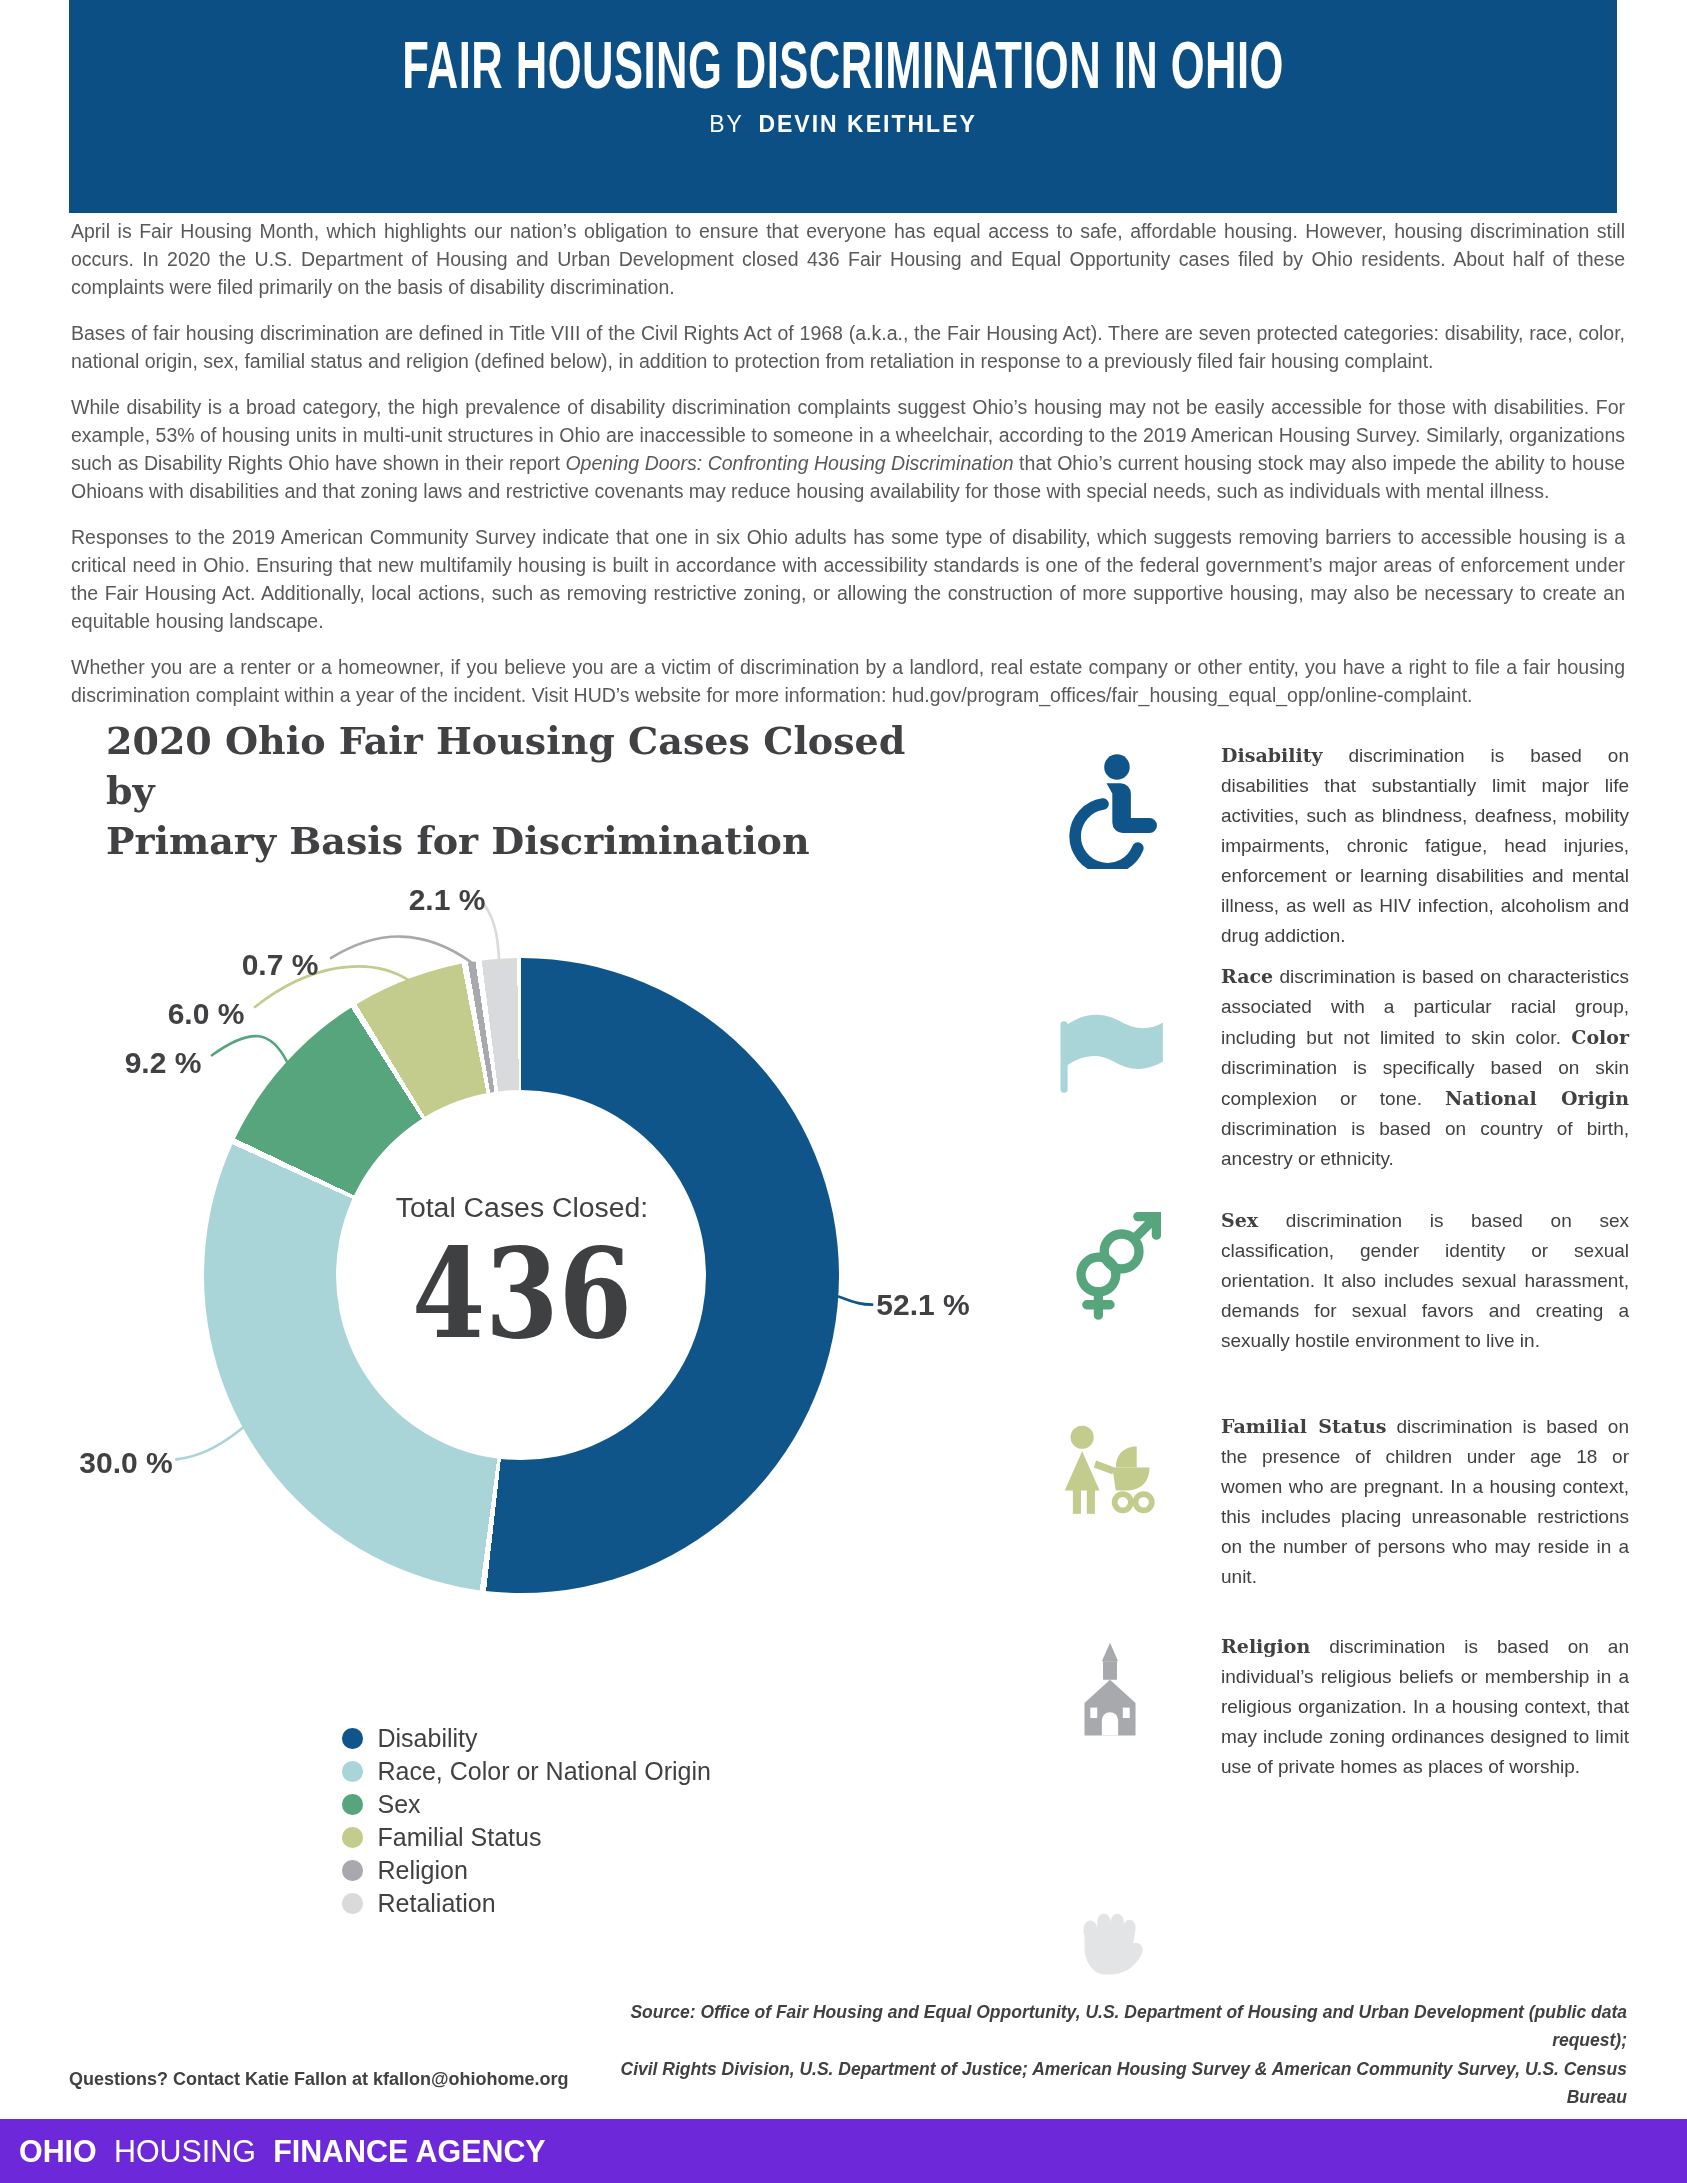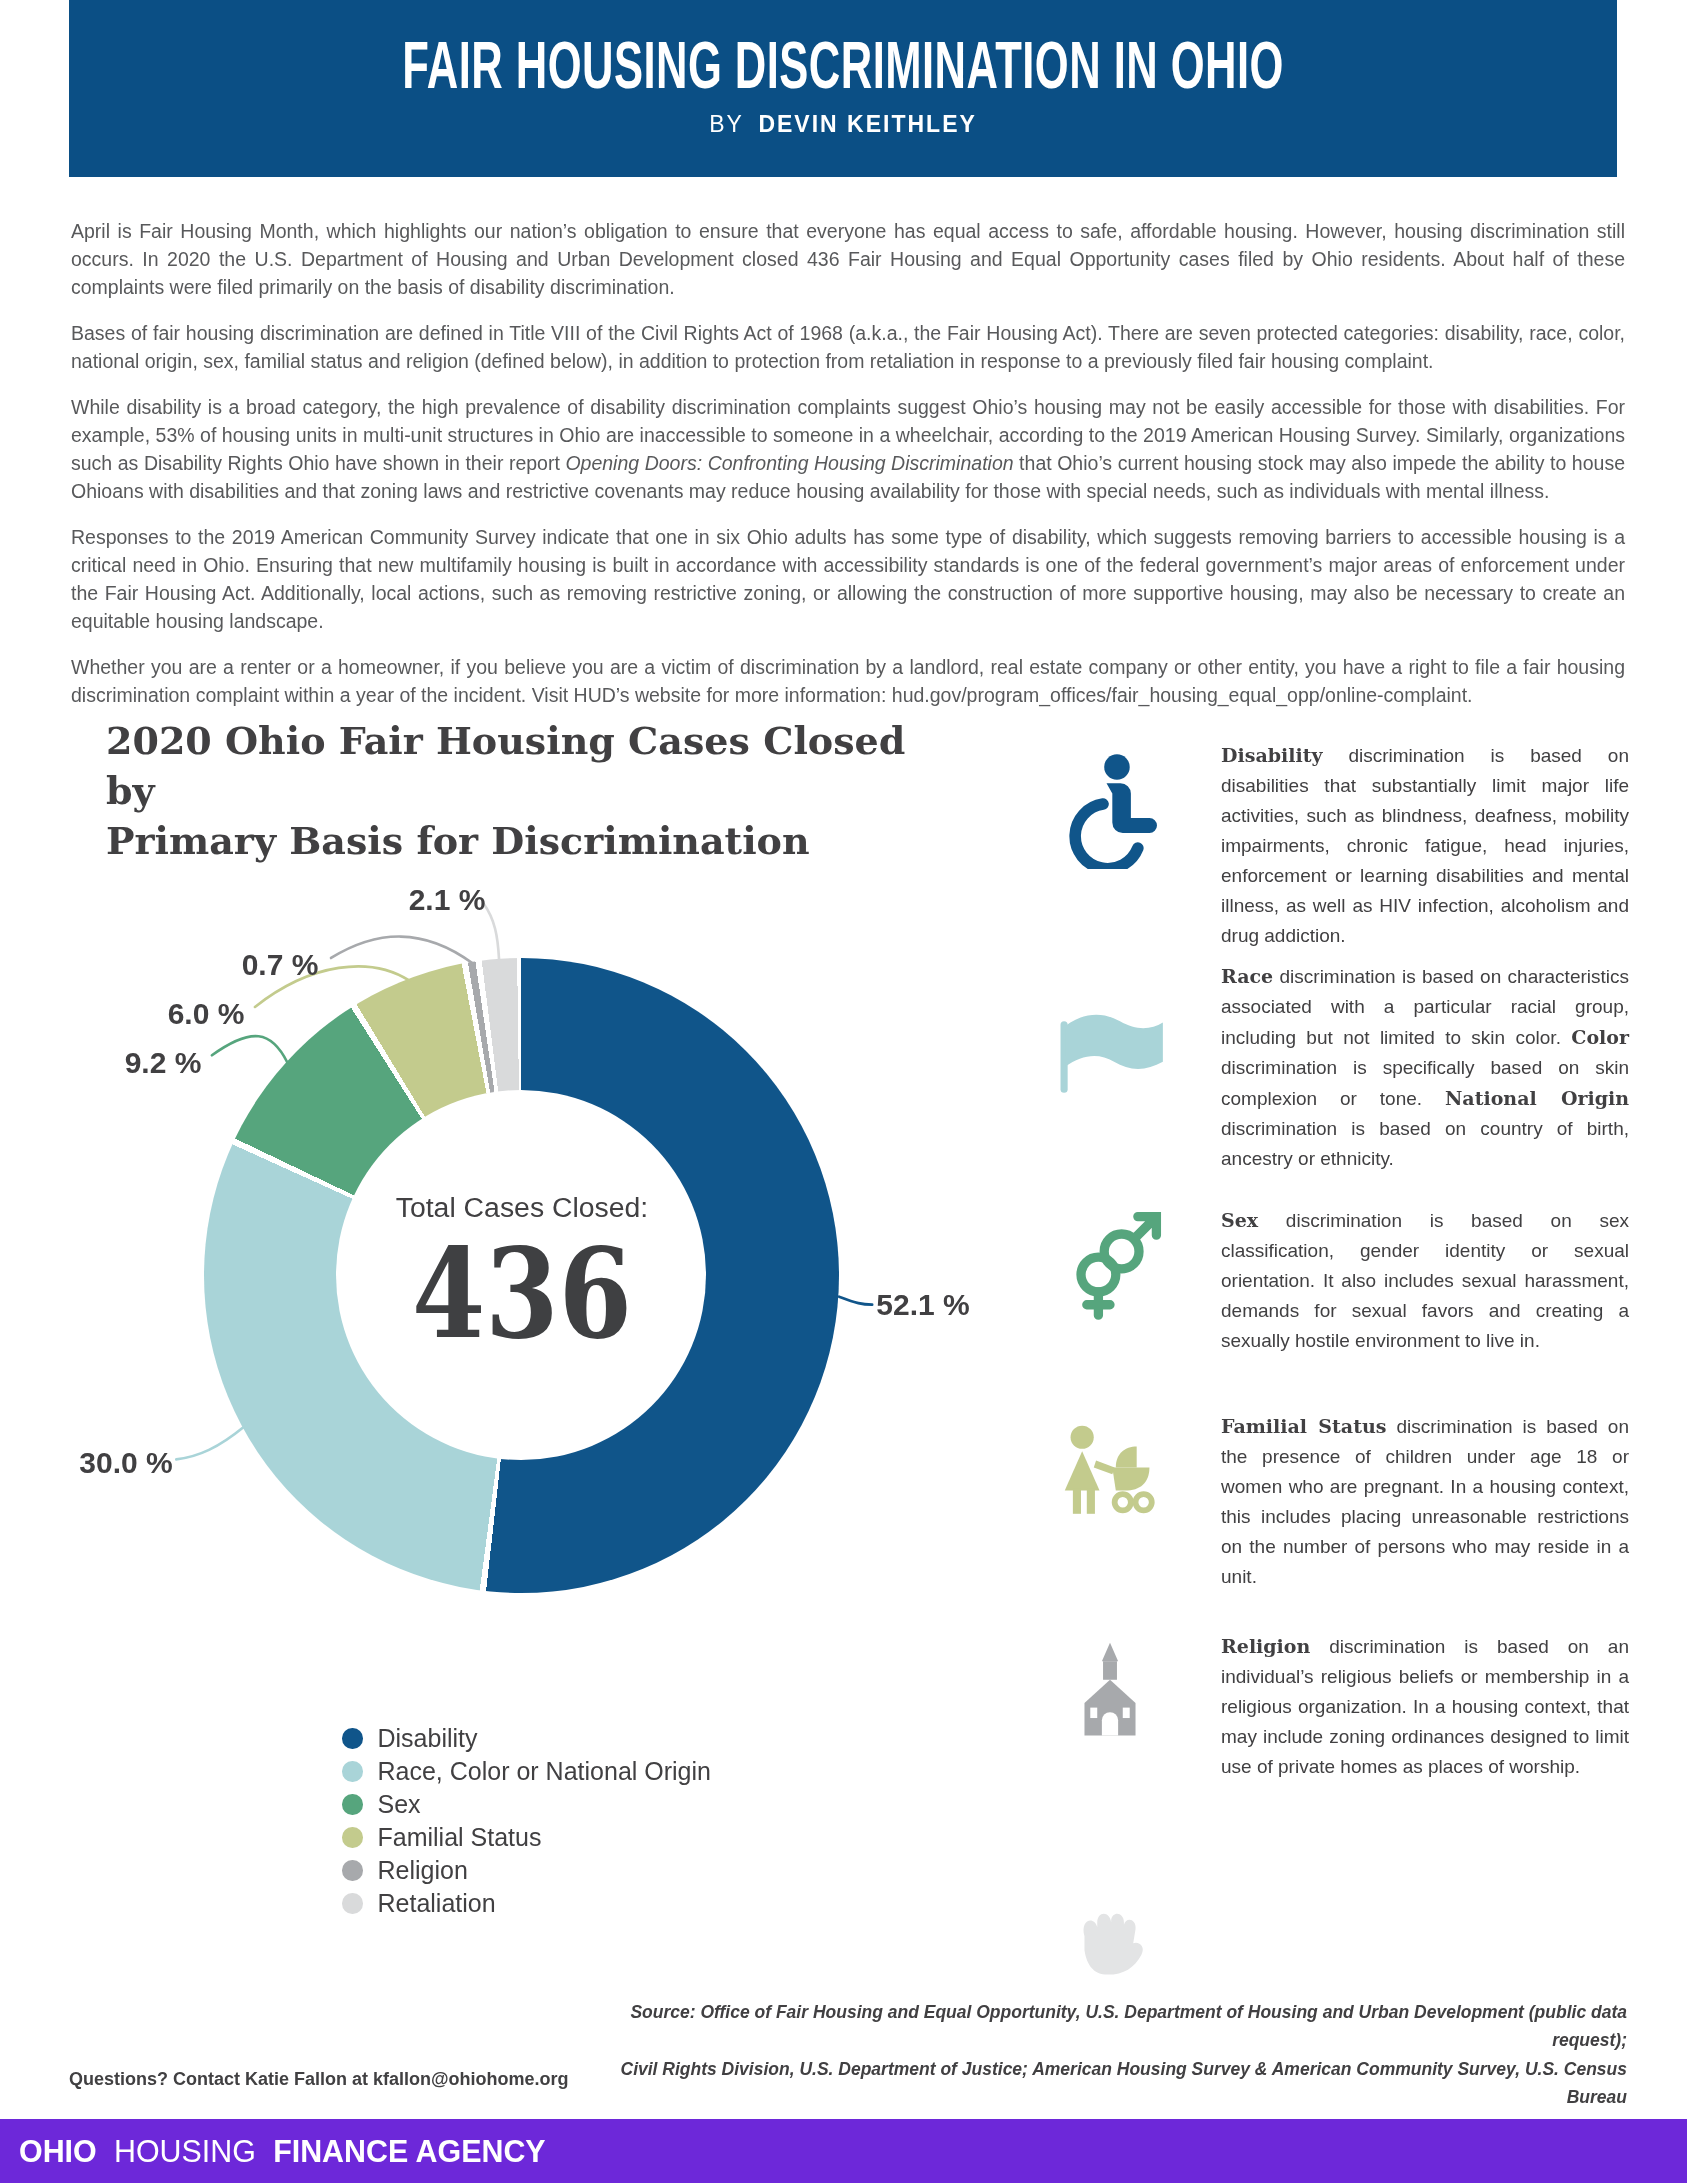--- a/index.html
+++ b/index.html
@@ -1,20 +1,20 @@
 <!DOCTYPE html>
 <html style="font-size:10.6px"><head>
 <meta charset="utf-8">
 <style>
   html,body{margin:0;padding:0;background:#ffffff;}
   .page{position:relative;width:1687px;height:2183px;background:#ffffff;overflow:hidden;
         font-family:"Liberation Sans", sans-serif;color:#414042;}
 
   
-  .banner{position:absolute;left:69px;top:0;width:1548px;height:177px;background:#0b4f85;
+  .banner{position:absolute;left:69px;top:0;width:1548px;height:213px;background:#0b4f85;
           color:#ffffff;text-align:center;}
   .banner h1{margin:0;padding-top:26.5px;font-size:66px;font-weight:bold;white-space:nowrap;
              transform:scaleX(0.66);transform-origin:50% 50%;letter-spacing:0.7px;}
   .byline{margin-top:8px;font-size:23px;letter-spacing:2px;}
   .byline .by{font-weight:normal;}
   .byline .name{font-weight:bold;margin-left:6.6px;}
 
   
   .intro{position:absolute;left:69px;top:217px;width:1556px;font-size:19.5px;line-height:28px;
          text-align:justify;color:#58595b;}

